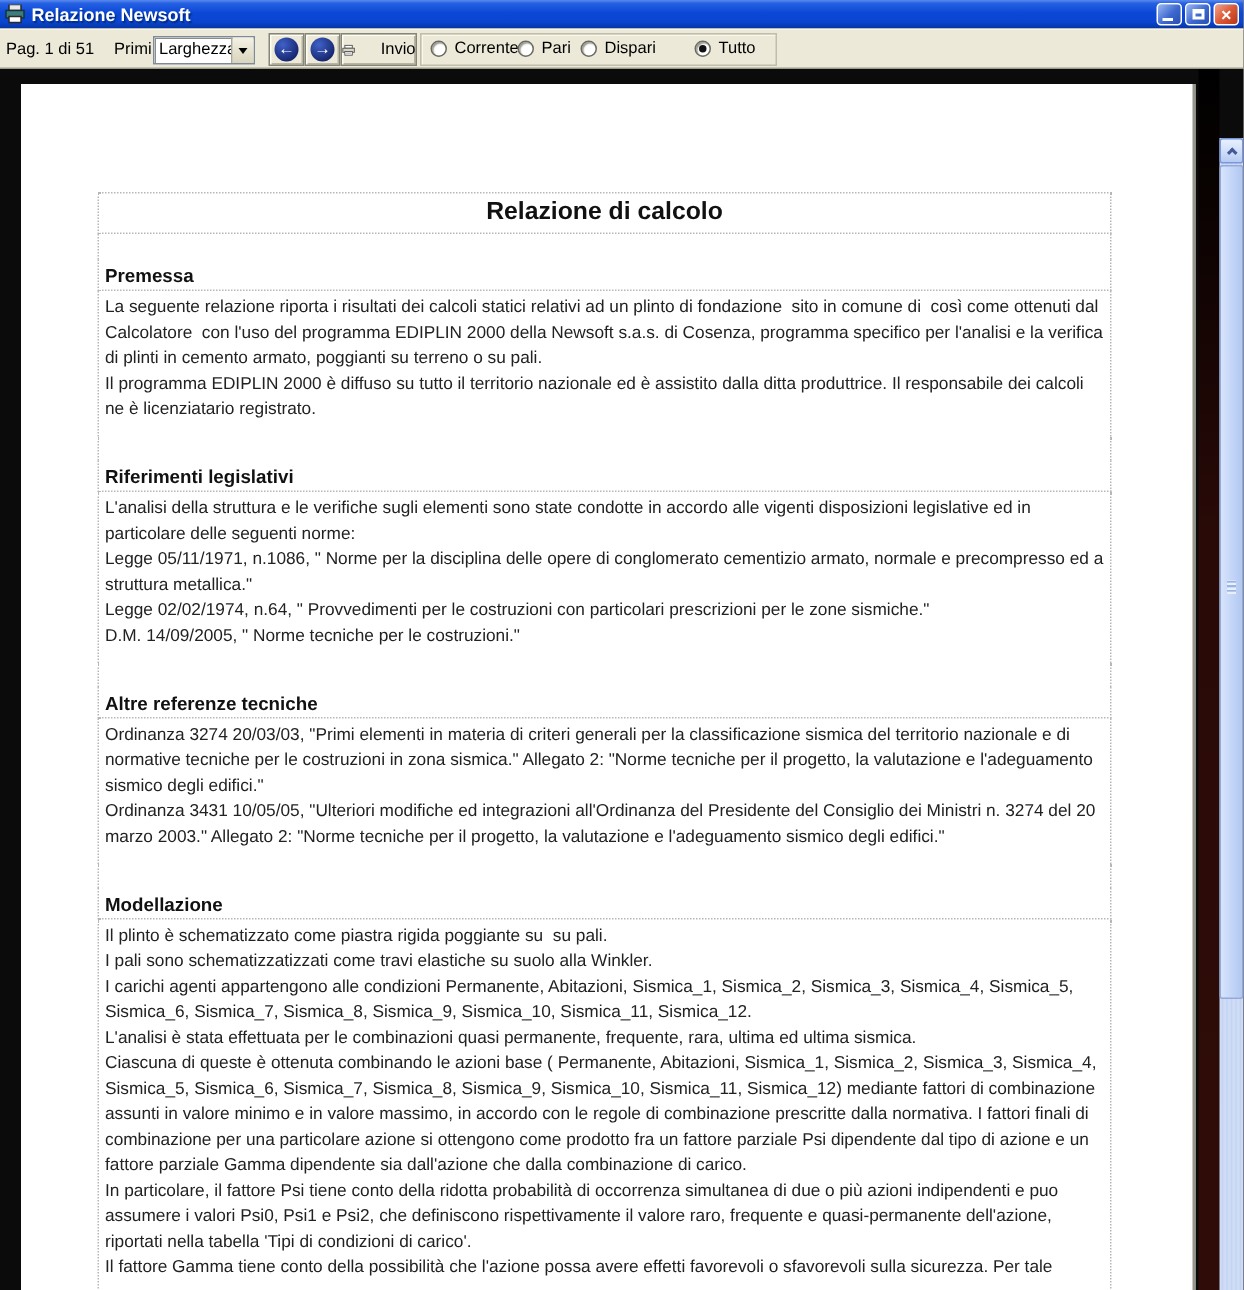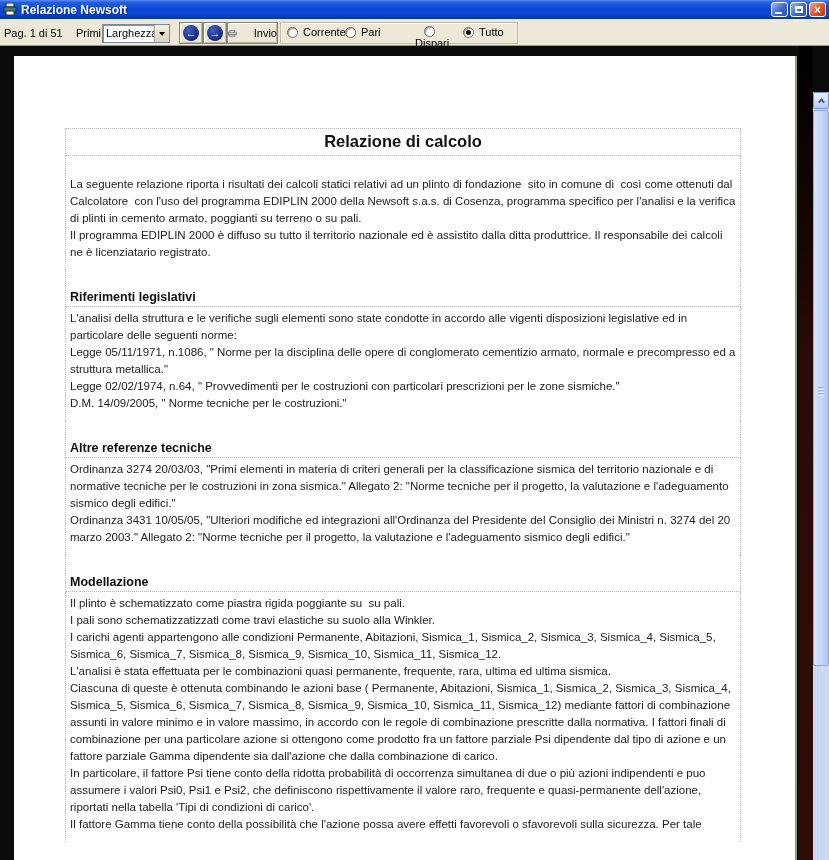--- a/index.html
+++ b/index.html
@@ -69,21 +69,21 @@
     color:#fff; display:flex; align-items:center; justify-content:center;
     font-size:11px; font-weight:bold; line-height:16px;
   }
   .printer-svg { width:16px; height:13px; }
 
   .radio-panel {
     position:absolute; left:280px; top:2px; width:238px; height:22px;
     border:1px solid #c0bdab; box-shadow: inset 1px 1px 0 #f9f7ec;
   }
   .radio { position:absolute; top:3px; display:flex; align-items:center; cursor:default; }
-  .r0 { left:6px; } .r1 { left:64px; } .r2 { left:134px;flex-direction:column; } .r3 { left:182px; }
+  .r0 { left:6px; } .r1 { left:64px; } .r2 { left:106px; } .r3 { left:182px; }
   .rdot {
     width:11px; height:11px; border-radius:50%; background:#fff;
     border:1px solid #6a6a60;
     box-shadow: inset 1px 1px 1px #9a9a90;
     margin-right:5px; position:relative;
   }
   .rdot.on::after {
     content:""; position:absolute; left:2px; top:2px; width:5px; height:5px;
     border-radius:50%; background:#111;
   }
@@ -207,20 +207,23 @@
 
 <div class="viewport">
   <div class="page">
     <div class="content">
 
       <div class="row title-row">
         <h1>Relazione di calcolo</h1>
       </div>
 
       <div class="row spacer"></div>
+      <div class="row h2row">
+        <h2>Premessa</h2>
+      </div>
       <div class="row prow">
         <p>La seguente relazione riporta i risultati dei calcoli statici relativi ad un plinto di fondazione  sito in comune di  così come ottenuti dal Calcolatore  con l'uso del programma EDIPLIN 2000 della Newsoft s.a.s. di Cosenza, programma specifico per l'analisi e la verifica di plinti in cemento armato, poggianti su terreno o su pali.</p>
         <p>Il programma EDIPLIN 2000 è diffuso su tutto il territorio nazionale ed è assistito dalla ditta produttrice. Il responsabile dei calcoli  ne è licenziatario registrato.</p>
       </div>
 
       <div class="row spacer" style="height:16px"></div>
       <div class="row h2row">
         <h2>Riferimenti legislativi</h2>
       </div>
       <div class="row prow">

